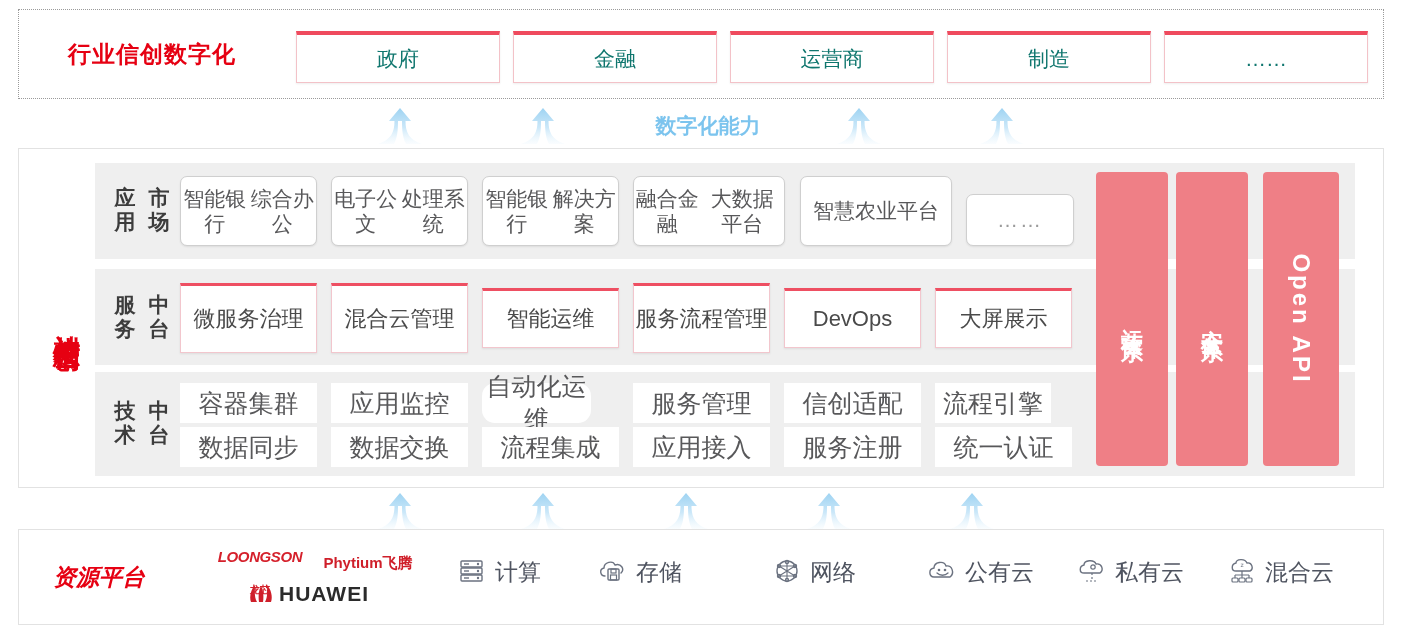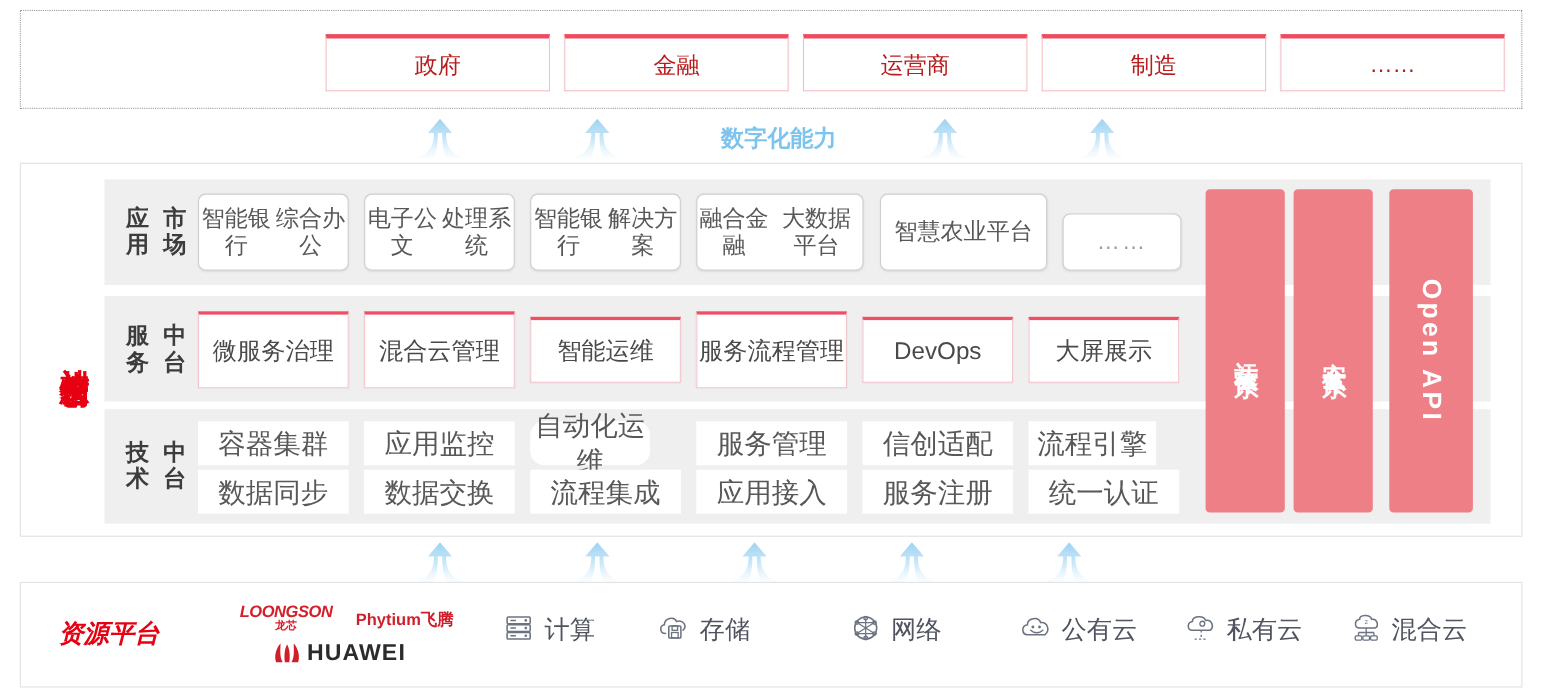--- a/index.html
+++ b/index.html
@@ -20,21 +20,21 @@
     border:1px dotted #9a9a9a;background:#fff;
   }
   #industry-title{
     left:52px;top:38px;width:200px;height:32px;
     color:#e60012;font-size:23px;font-weight:bold;letter-spacing:1px;
     font-family:"DejaVu Sans",sans-serif;
   }
   .ind-box{
     top:31px;height:52px;background:#fff;
     border:1px solid #f3c2c8;border-top:4px solid #ef4a5e;
-    color:#b91c1c;font-size:21px;
+    color:#0f766e;font-size:21px;
     box-shadow:0 1px 2px rgba(0,0,0,.07);
   }
 
   
   .arrow{position:absolute;width:44px;height:36px;overflow:visible;}
   #cap-label{
     left:628px;top:112px;width:160px;height:28px;
     color:#7cc4ee;font-size:21px;font-weight:bold;
     font-family:"DejaVu Sans",sans-serif;
   }
@@ -102,21 +102,21 @@
   #resource-title{
     left:44px;top:547px;width:110px;height:60px;
     color:#e60012;font-size:23px;font-weight:bold;line-height:1.25;
     font-family:"DejaVu Sans",sans-serif;
     display:flex;align-items:center;justify-content:center;text-align:center;font-style:italic;
   }
   .logo-loongson{
     left:205px;top:549px;width:110px;height:28px;
     color:#d5202b;font-size:15px;font-weight:bold;font-style:italic;
     letter-spacing:-.4px;font-family:"Liberation Sans",sans-serif;
-    display:flex;flex-direction:column;align-items:center;line-height:1;
+    display:flex;flex-direction:column;align-items:center;line-height:1;gap:20px;
   }
   .logo-loongson .sub{font-size:10px;font-style:normal;letter-spacing:0;margin-top:1px;}
   .logo-phytium{
     left:318px;top:551px;width:100px;height:24px;
     color:#cf1f2a;font-size:15px;font-weight:bold;
     font-family:"Liberation Sans",sans-serif;
     display:flex;align-items:center;justify-content:center;
   }
   .logo-huawei{
     left:248px;top:582px;width:150px;height:24px;
@@ -130,20 +130,21 @@
   }
   .res-item .ic{width:34px;height:32px;margin-right:6px;flex:none;
     display:flex;align-items:center;justify-content:center;}
 </style>
 </head>
 <body>
 
 <div class="stage">
 
   <div class="abs" id="industry-band"></div>
+  <div class="abs ctr" id="industry-title">行业信创数字化</div>
   <div id="industry-boxes">
       <div class="abs ctr ind-box" style="left: 296px; width: 204px;">政府</div>
       <div class="abs ctr ind-box" style="left: 513px; width: 204px;">金融</div>
       <div class="abs ctr ind-box" style="left: 730px; width: 204px;">运营商</div>
       <div class="abs ctr ind-box" style="left: 947px; width: 204px;">制造</div>
       <div class="abs ctr ind-box" style="left: 1164px; width: 204px;">……</div>
     </div>
 
   <div id="arrows-top">
       <div class="arrow" style="left: 378px; top: 108px;"><svg width="44" height="36" viewBox="0 0 44 36">

